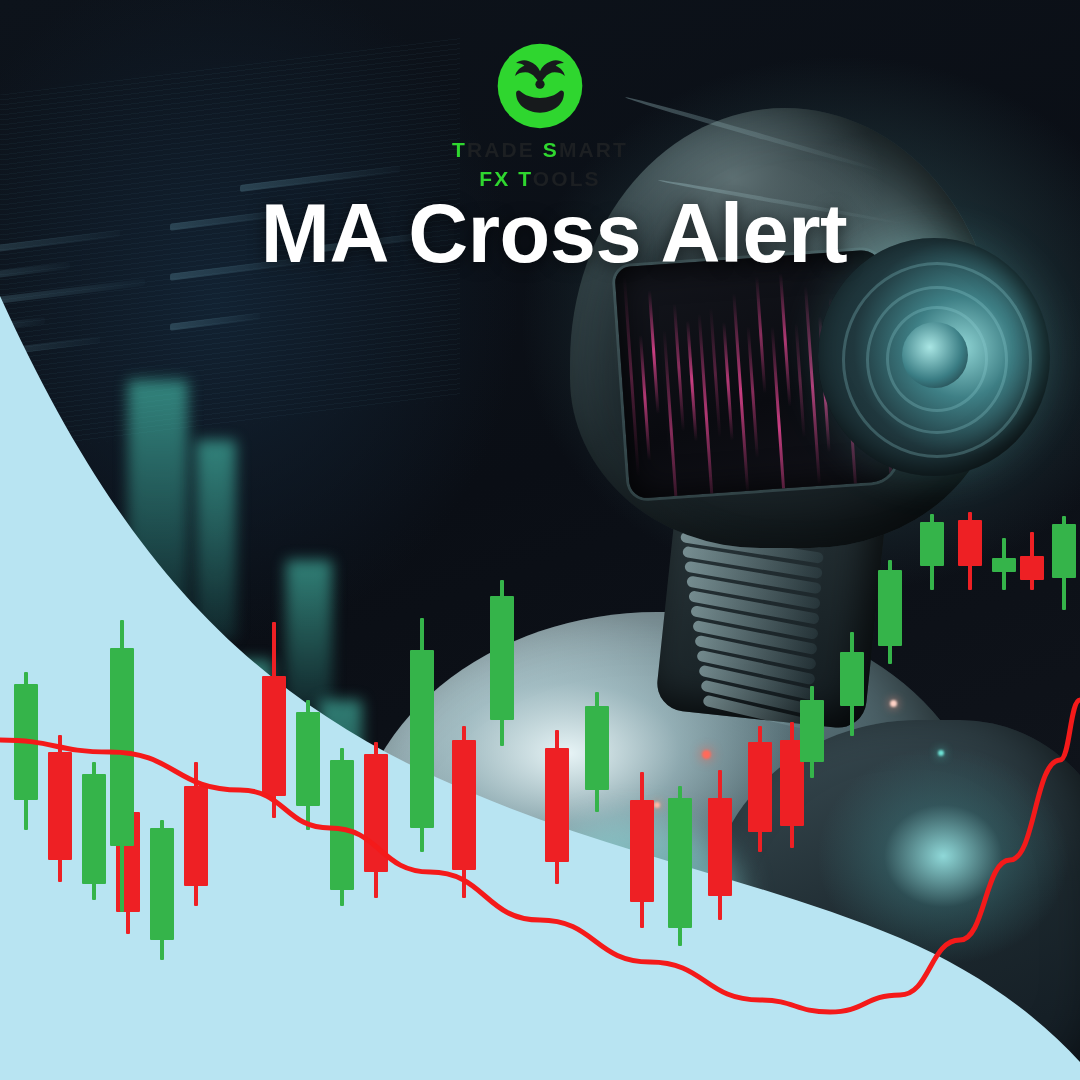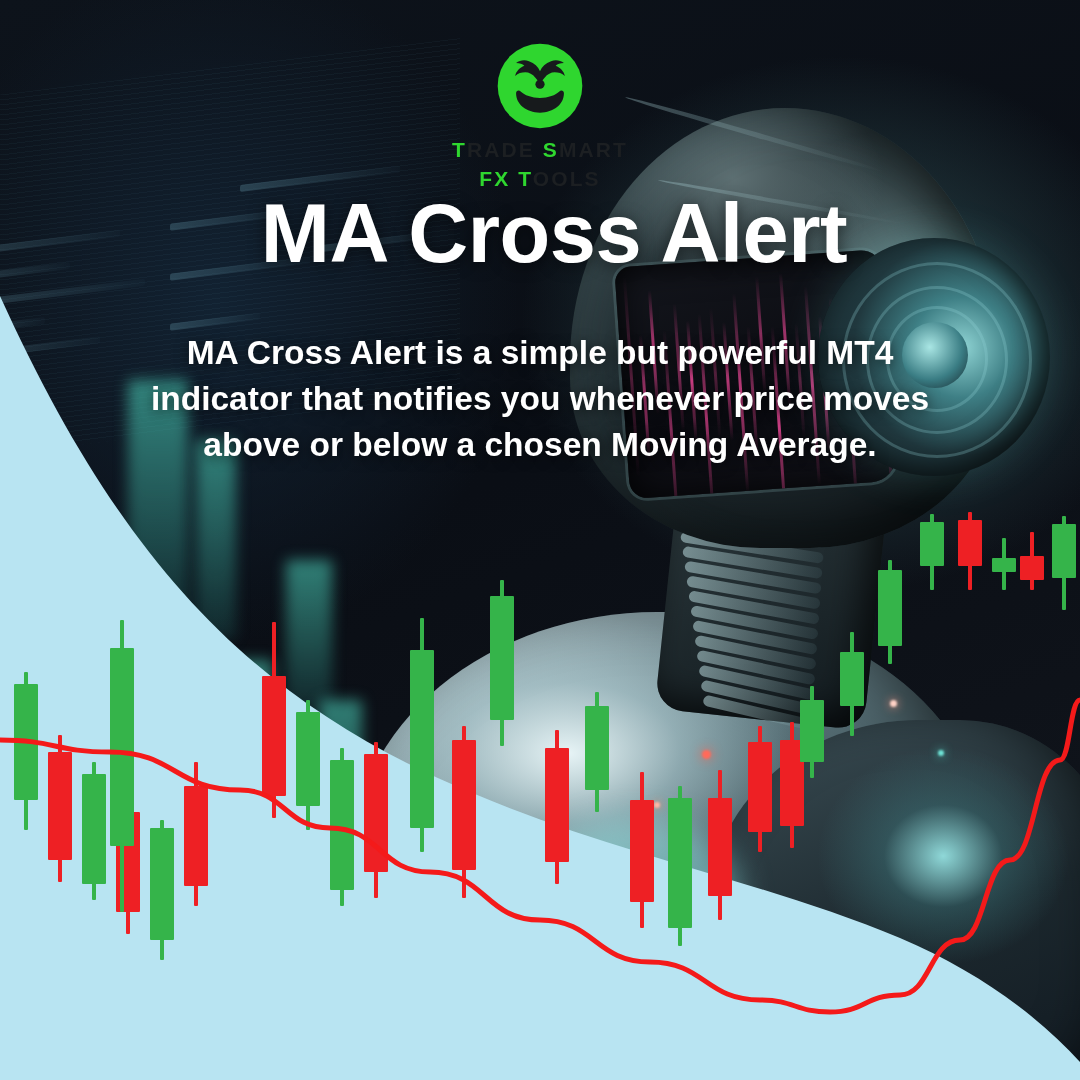--- a/index.html
+++ b/index.html
@@ -263,15 +263,14 @@
       <path d="M50 34c-2 -5 -6 -9 -12 -11c-5 -2 -10 -1 -14 2c4 0 7 1 9 3c-5 2 -9 6 -10 11c3 -3 7 -4 11 -4c4 0 8 2 11 6c2 2 3 4 5 6z" fill="#171a1c"></path>
       <path d="M50 34c2 -5 6 -9 12 -11c5 -2 10 -1 14 2c-4 0 -7 1 -9 3c5 2 9 6 10 11c-3 -3 -7 -4 -11 -4c-4 0 -8 2 -11 6c-2 2 -3 4 -5 6z" fill="#171a1c"></path>
       <path d="M24 58c0 12 11 21 26 21s26 -9 26 -21c0 -3 -3 -4 -5 -2c-4 4 -12 7 -21 7s-17 -3 -21 -7c-2 -2 -5 -1 -5 2z" fill="#171a1c"></path>
       <circle cx="50" cy="48" r="5" fill="#171a1c"></circle>
     </svg>
     <div class="logo-l1" id="brandL1"><span class="g">T</span><span>RADE </span><span class="g">S</span><span>MART</span></div>
     <div class="logo-l2" id="brandL2"><span class="g">FX</span><span> </span><span class="g">T</span><span>OOLS</span></div>
   </div>
 
   <div class="title">MA Cross Alert</div>
-  <div class="desc">MA Cross Alert is a simple but powerful MT4 indicator that notifies you whenever price moves above or below a chosen Moving Average.</div>
 
 </div>
 
 </body></html>

